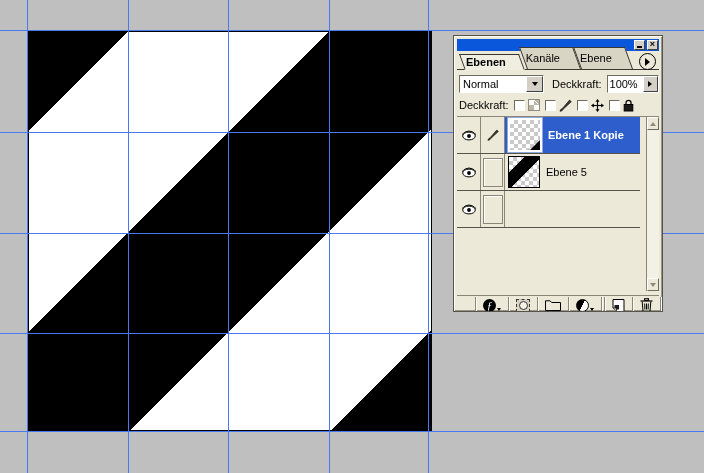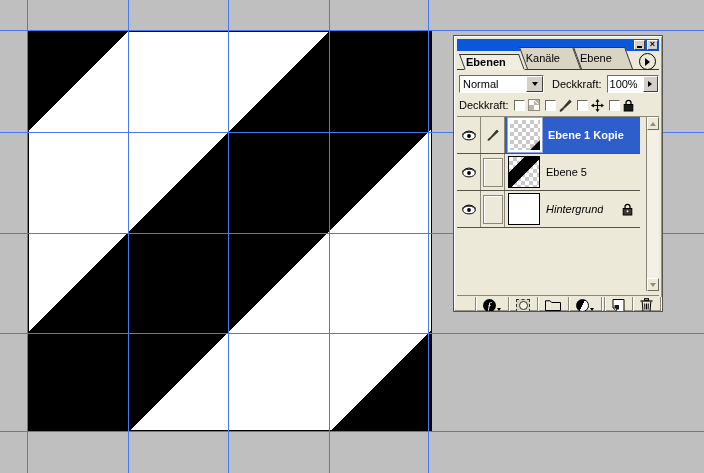--- a/index.html
+++ b/index.html
@@ -266,31 +266,20 @@
           <div class="cell">
             <svg width="16" height="11" viewBox="0 0 16 11">
                 <path d="M1 4.5 Q8 -2.5 15 4.5" fill="none" stroke="#000"></path>
                 <ellipse cx="8" cy="6" rx="6.3" ry="3.9" fill="#fff" stroke="#000"></ellipse>
                 <circle cx="8" cy="6" r="1.9" fill="#000"></circle>
               </svg>
           </div>
           <div class="cell">
               <div class="well"></div>
             </div>
-          <div class="content">
-            <div class="thumb plain-border"></div>
-            <span class="lname italic">Hintergrund</span>
-            <span class="row-lock">
-              <svg width="11" height="13" viewBox="0 0 11 13">
-                  <path d="M3 5.5 V3.8 a2.5 2.5 0 0 1 5 0 V5.5" fill="none" stroke="#000" stroke-width="1.3"></path>
-                  <rect x="1.2" y="5.5" width="8.6" height="6.5" fill="#3c3a30" stroke="#000"></rect>
-                  <circle cx="5.5" cy="8.2" r="1" fill="#ece9d8"></circle>
-                </svg>
-            </span>
-          </div>
         </div>
 
       </div>
 
       <div class="scrollbar">
         <div class="sbtn up">
           <div class="tri-u-dim"></div>
         </div>
         <div class="sbtn down">
           <div class="tri-d-dim"></div>

